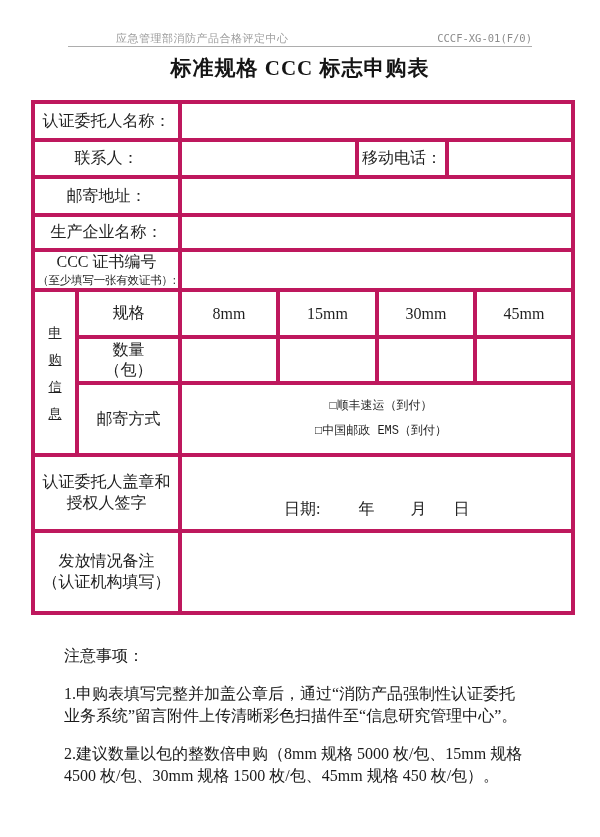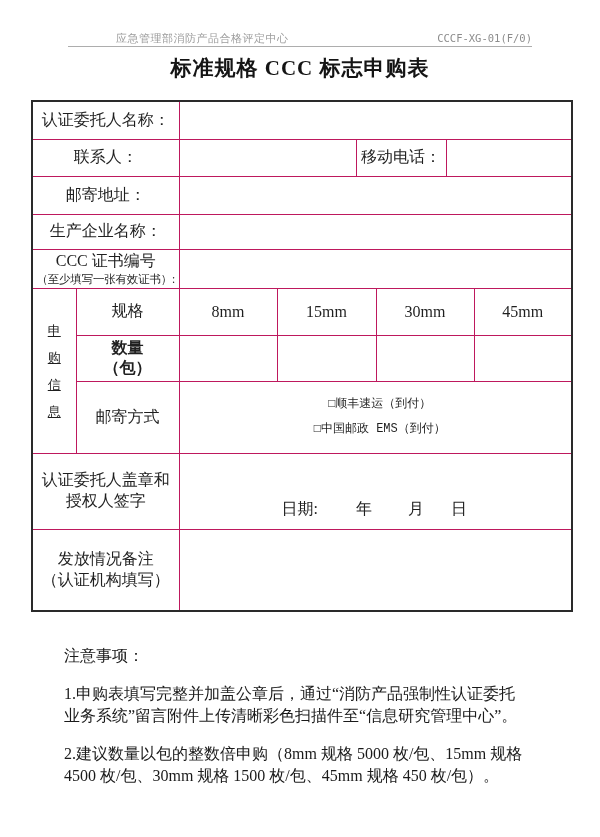--- a/index.html
+++ b/index.html
@@ -27,27 +27,27 @@
     position:absolute; left:0; top:54px; width:600px; text-align:center;
     font-size:21px; font-weight:bold; letter-spacing:1px; color:#141414;
   }
   
   table.form {
     position:absolute; left:31px; top:100px; width:540px;
     border-collapse:collapse; table-layout:fixed;
     border:2px solid #2a2a2a;
   }
   table.form td {
-    border:1px solid #be185d; font-size:16px; color:#1f1f1f;
+    border:4px solid #be185d; font-size:16px; color:#1f1f1f;
     vertical-align:middle; text-align:center; overflow:hidden;
   }
   td.lbl { text-align:center; }
   td.val { text-align:left; }
   .sub { font-size:11.5px; letter-spacing:-0.2px; }
-  .qty2 { line-height:20px;font-weight:bold; }
+  .qty2 { line-height:20px; }
   td.vert div {
     width:18px; margin:4px auto; line-height:27px; word-break:break-all;
     font-size:13px;
     text-decoration:underline;
   }
   td.ship { text-align:left; vertical-align:middle; }
   td.ship .opt { padding-left:9px; line-height:25px; font-size:12px;font-family:Liberation Mono, monospace; }
   td.signcell { position:relative; }
   .dateline {
     position:absolute; left:0; bottom:9px; width:100%; font-size:16px;

